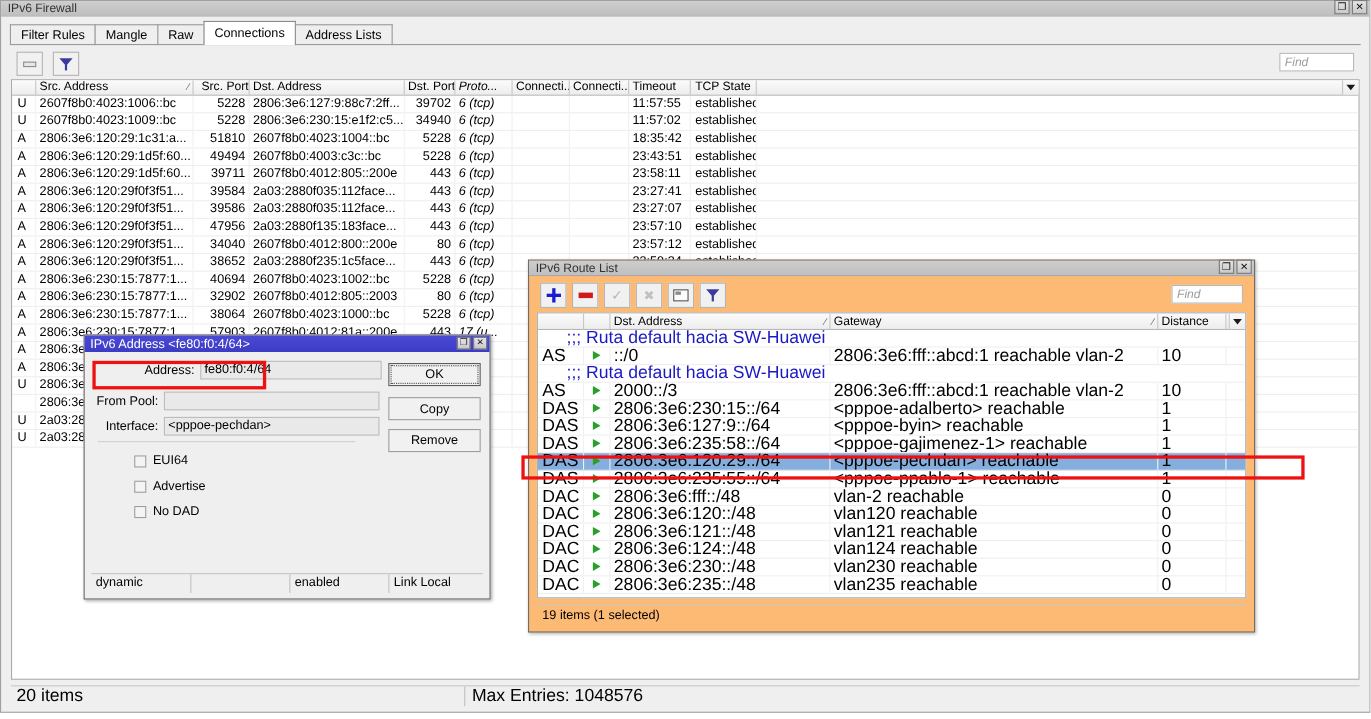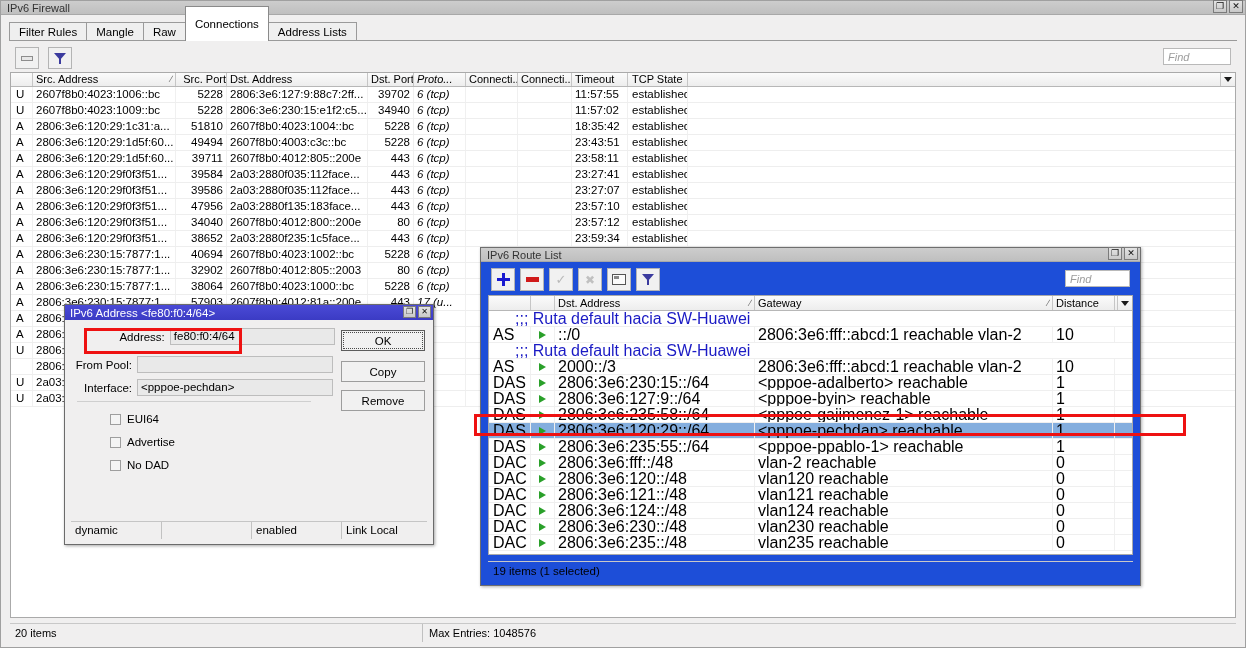--- a/index.html
+++ b/index.html
@@ -62,21 +62,21 @@
     background: #efefef;
     border: 1px solid #9a9a9a;
     border-bottom: none;
     display: flex; align-items: center;
     font-size: 11.5px;
     margin-right: -1px;
     box-sizing: border-box;
     color: #000;
   }
   .tab.active {
-    height: 35px;
+    height: 22px;
     background: #ffffff;
     border-color: #8a8a8a;
     z-index: 3;
     position: relative;
   }
   #tabline {
     position: absolute; left: 8px; top: 39px; right: 8px;
     height: 1px; background: #9a9a9a;
   }
 
@@ -184,29 +184,29 @@
   .c-rest  { flex: 1; border-right: none; }
 
   
   #fw-status {
     position: absolute; left: 9px; right: 9px; bottom: 5px;
     height: 18px;
     background: #f0efef;
     border-top: 1px solid #c8c8c8;
     display: flex;
     align-items: center;
-    font-size: 11px;
+    font-size: 16px;
   }
   #fw-status .seg1 { width: 412px; padding-left: 5px; box-sizing: border-box; }
   #fw-status .seg2 { border-left: 1px solid #c0c0c0; padding-left: 6px; height: 18px; line-height:18px; flex:1;}
 
   
   #addr-dialog {
     position: absolute;
-    left: 64px; top: 304px;
+    left: 76px; top: 304px;
     width: 370px; height: 241px;
     background: #f0efef;
     border: 1px solid #6b6b6b;
     box-sizing: border-box;
     box-shadow: 1px 1px 3px rgba(0,0,0,.35);
   }
   .dlg-title {
     height: 15px;
     background: linear-gradient(to bottom,#4a4ad6,#3b3bc4);
     color: #fff;
@@ -288,23 +288,23 @@
     box-sizing: border-box;
     pointer-events: none;
     z-index: 50;
   }
   #redbox-address { left: 84px; top: 328px; width: 158px; height: 26px; }
   #redbox-route   { left: 474px; top: 414px; width: 712px; height: 22px; }
 
   
   #route-window {
     position: absolute;
-    left: 480px; top: 247px;
+    left: 480px; top: 236px;
     width: 661px; height: 339px;
-    background: #1d4ed8;
+    background: #fdba74;
     border: 1px solid #6e6e6e;
     box-sizing: border-box;
     box-shadow: 1px 1px 3px rgba(0,0,0,.3);
   }
   #rt-toolbar {
     position: absolute; left: 7px; top: 19px; right: 7px; height: 26px;
   }
   .rbtn {
     position: absolute; top: 1px;
     width: 24px; height: 23px;

